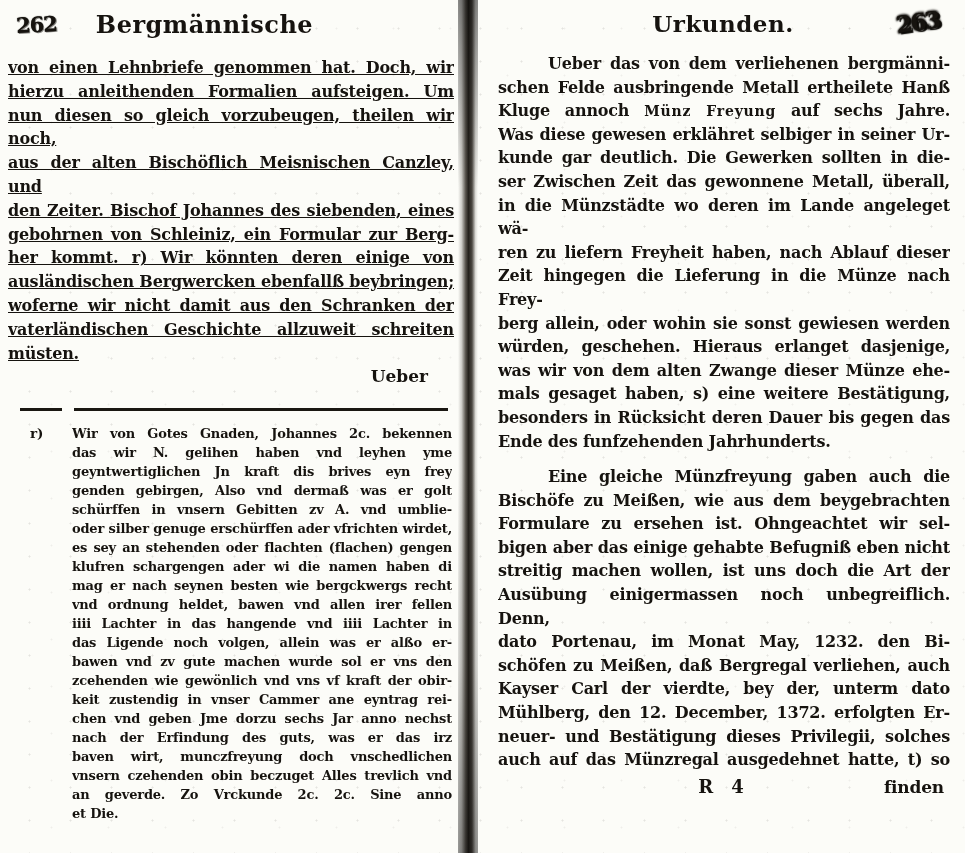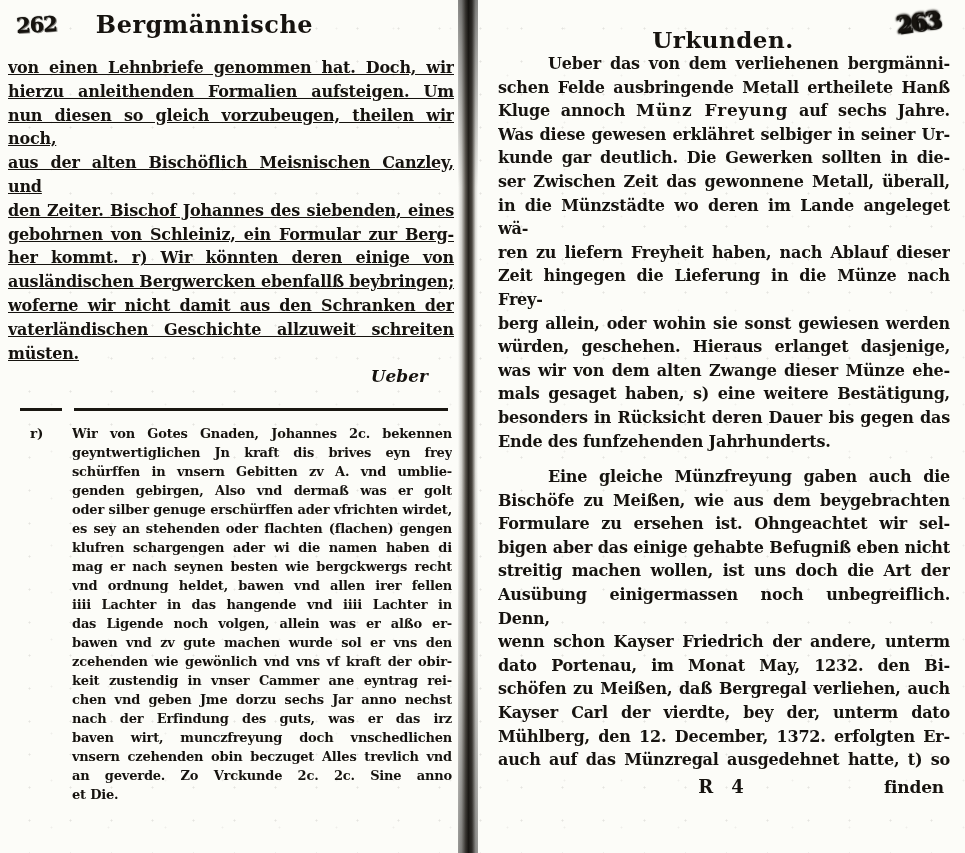--- a/index.html
+++ b/index.html
@@ -41,21 +41,21 @@
     text-shadow:0 0 1px rgba(10,8,5,.85), 1px 1px 0 rgba(10,8,5,.45);
     transform:rotate(-3deg);
   }
   .title-left{
     position:absolute;left:0;right:55px;text-align:center;top:0;
     font-size:24px;font-weight:bold;letter-spacing:.5px;
   }
   .header-right{position:absolute;top:8px;left:0;width:100%;height:38px;}
   .title-right{
     position:absolute;left:0;right:0;text-align:center;top:2px;
-    font-size:23px;font-weight:bold;letter-spacing:.5px;margin-top:16px;
+    font-size:23px;font-weight:bold;letter-spacing:.5px;
   }
   .pageno-right{
     position:absolute;right:14px;top:0;font-size:23px;font-weight:bold;
     letter-spacing:-1.5px;transform:rotate(-8deg);display:inline-block;
     text-shadow:0 0 2px #0e0c09, 2px 2px 1px #0e0c09, -1px 1px 2px #0e0c09,
       1px -1px 2px rgba(14,12,9,.7);
   }
 
   
   .line{
@@ -64,41 +64,41 @@
   }
   .line.end{text-align-last:left;}
   .line.indent{text-indent:50px;}
 
   .body-left{
     position:absolute;top:56px;left:2px;right:4px;
     font-size:16px;font-weight:bold;line-height:23.8px;letter-spacing:-.2px;text-decoration:underline;
   }
   .catchword-row-left{
     position:absolute;top:366px;left:0;right:30px;text-align:right;
-    font-size:17px;font-weight:bold;font-style:italic;
+    font-size:17px;font-weight:bold;
   }
   .rule-left{
     position:absolute;top:408px;left:14px;width:428px;height:3px;
     background:linear-gradient(90deg,#1a1712 0 42px, transparent 42px 54px, #1a1712 54px 100%);
   }
   .footnote-left{
     position:absolute;top:424px;left:66px;right:6px;
     font-size:13px;font-weight:bold;line-height:19px;letter-spacing:-.2px;
   }
   .footnote-left .marker{
     position:absolute;left:-42px;top:0;font-size:13.5px;font-weight:bold;
   }
 
   
   .flow-right{
     position:absolute;top:52px;left:6px;right:4px;
     font-size:16px;font-weight:bold;line-height:23.6px;letter-spacing:-.2px;
   }
   .emph{
-    font-size:17px;line-height:1;letter-spacing:.8px;font-weight:bold;
+    font-size:14px;line-height:1;letter-spacing:.8px;font-weight:bold;
   }
   .para2{margin-top:12px;}
   .sig-row{
     display:grid;grid-template-columns:1fr auto 1fr;align-items:baseline;
     margin-top:3px;font-size:17px;
   }
   .sig-mark{grid-column:2;font-size:18px;font-weight:bold;letter-spacing:6px;}
   .catchword-right{grid-column:3;text-align:right;padding-right:6px;font-weight:bold;}
 </style>
 </head>
@@ -129,23 +129,24 @@
     </div>
 
   <div class="catchword-row-left">Ueber</div>
 
   <div class="rule-left"></div>
 
   <div class="footnote-left">
     <span class="marker">r)</span>
     <div>
         <div class="line">Wir von Gotes Gnaden, Johannes 2c. bekennen</div>
+        <div class="line">das wir  N.  gelihen haben vnd leyhen yme</div>
         <div class="line">geyntwertiglichen Jn kraft dis brives eyn frey</div>
+        <div class="line">genden gebirgen, Also vnd dermaß was er golt</div>
         <div class="line">schürffen in vnsern Gebitten zv  A.  vnd umblie-</div>
-        <div class="line">genden gebirgen, Also vnd dermaß was er golt</div>
         <div class="line">oder silber genuge erschürffen ader vfrichten wirdet,</div>
         <div class="line">es sey an stehenden oder flachten (flachen) gengen</div>
         <div class="line">klufren schargengen ader wi die namen haben di</div>
         <div class="line">mag er nach seynen besten wie bergckwergs recht</div>
         <div class="line">vnd ordnung heldet, bawen vnd allen irer fellen</div>
         <div class="line">iiii Lachter in das hangende vnd  iiii Lachter in</div>
         <div class="line">das Ligende noch volgen, allein was er alßo er-</div>
         <div class="line">bawen vnd zv gute machen wurde sol er vns den</div>
         <div class="line">zcehenden wie gewönlich vnd vns vf kraft der obir-</div>
         <div class="line">keit zustendig in vnser Cammer ane eyntrag rei-</div>
@@ -193,25 +194,25 @@
         <div class="line end">Ende des funfzehenden Jahrhunderts.</div>
       </div>
 
     <div class="para2">
         <div class="line indent">Eine gleiche Münzfreyung gaben auch die</div>
         <div class="line">Bischöfe zu Meißen, wie aus dem beygebrachten</div>
         <div class="line">Formulare zu ersehen ist.   Ohngeachtet wir sel-</div>
         <div class="line">bigen aber das einige gehabte Befugniß eben nicht</div>
         <div class="line">streitig machen wollen,  ist uns doch die Art der</div>
         <div class="line">Ausübung einigermassen noch unbegreiflich.  Denn,</div>
-        <div class="line">wenn schon Kayser Friedrich der andere,   unterm</div>
         <div class="line">dato Portenau,  im Monat May, 1232. den Bi-</div>
         <div class="line">schöfen zu Meißen,  daß Bergregal verliehen, auch</div>
         <div class="line">Kayser Carl der vierdte,  bey der,  unterm dato</div>
         <div class="line">Mühlberg, den 12. December, 1372. erfolgten Er-</div>
+        <div class="line">neuer- und Bestätigung dieses Privilegii,  solches</div>
         <div class="line">auch auf das Münzregal ausgedehnet hatte, t) so</div>
       </div>
 
     <div class="sig-row">
       <span></span>
       <span class="sig-mark">R 4</span>
       <span class="catchword-right">finden</span>
     </div>
 
   </div>

